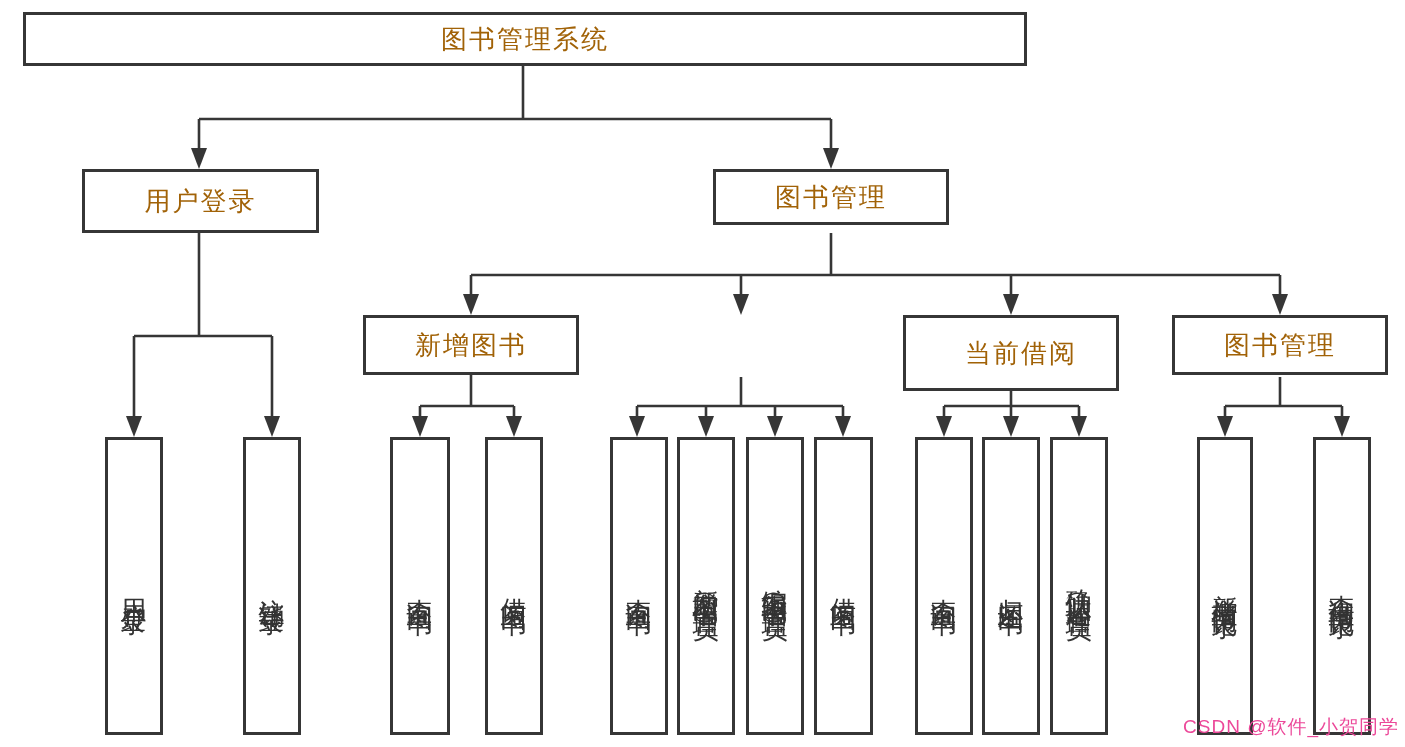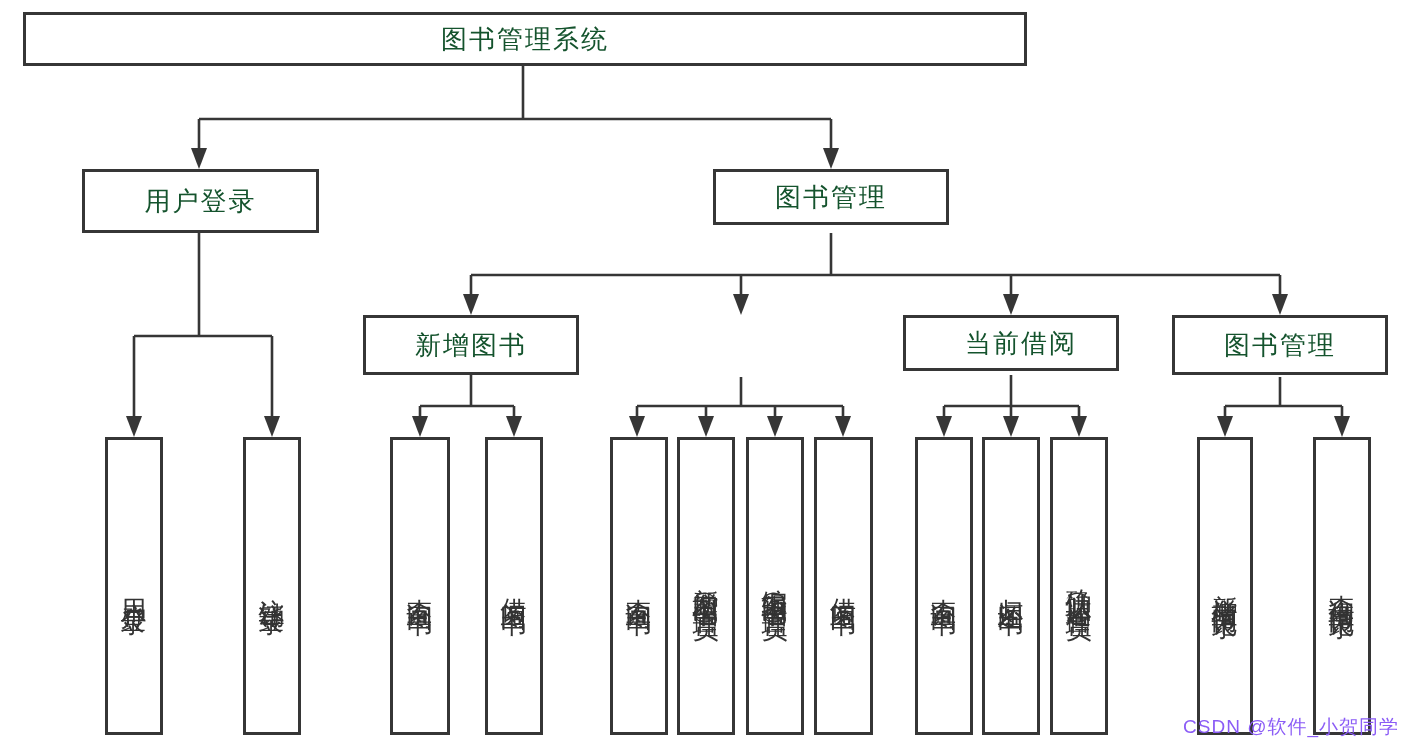--- a/index.html
+++ b/index.html
@@ -20,21 +20,21 @@
     position: absolute;
     box-sizing: border-box;
     border: 3px solid #363636;
     background: #ffffff;
     display: flex;
     align-items: center;
     justify-content: center;
   }
   .hbox .lbl {
     font-size: 26px;
-    color: #14532d;
+    color: #a16207;
     letter-spacing: 2px;
     white-space: nowrap;
   }
   .leaf {
     position: absolute;
     box-sizing: border-box;
     border: 3px solid #363636;
     background: #ffffff;
     display: flex;
     align-items: center;
@@ -49,21 +49,21 @@
     letter-spacing: 4px;
     line-height: 1;
     color: #333333;
     white-space: nowrap;
   }
   #watermark {
     position: absolute;
     right: 6px;
     bottom: 7px;
     font-size: 19px;
-    color: #8b5cf6;
+    color: #ec4899;
     letter-spacing: 1px;
     white-space: nowrap;
   }
 </style>
 </head>
 <body>
 
 <div id="stage">
 
   <svg id="connectors" width="1405" height="747" viewBox="0 0 1405 747">
@@ -113,21 +113,21 @@
   <div class="hbox" style="left:82px; top:169px; width:237px; height:64px;">
     <span class="lbl">用户登录</span>
   </div>
   <div class="hbox" style="left:713px; top:169px; width:236px; height:56px;">
     <span class="lbl">图书管理</span>
   </div>
 
   <div class="hbox" style="left:363px; top:315px; width:216px; height:60px;">
     <span class="lbl">新增图书</span>
   </div>
-  <div class="hbox" style="left:903px; top:315px; width:216px; height:56px;padding-left:20px;">
+  <div class="hbox" style="left:903px; top:315px; width:216px; height:76px;padding-left:20px;">
     <span class="lbl">当前借阅</span>
   </div>
   <div class="hbox" style="left:1172px; top:315px; width:216px; height:60px;">
     <span class="lbl">图书管理</span>
   </div>
 
   <div class="leaf" style="left:105px; width:58px;">
     <span class="lbl">用户登录</span>
   </div>
   <div class="leaf" style="left:243px; width:58px;">

